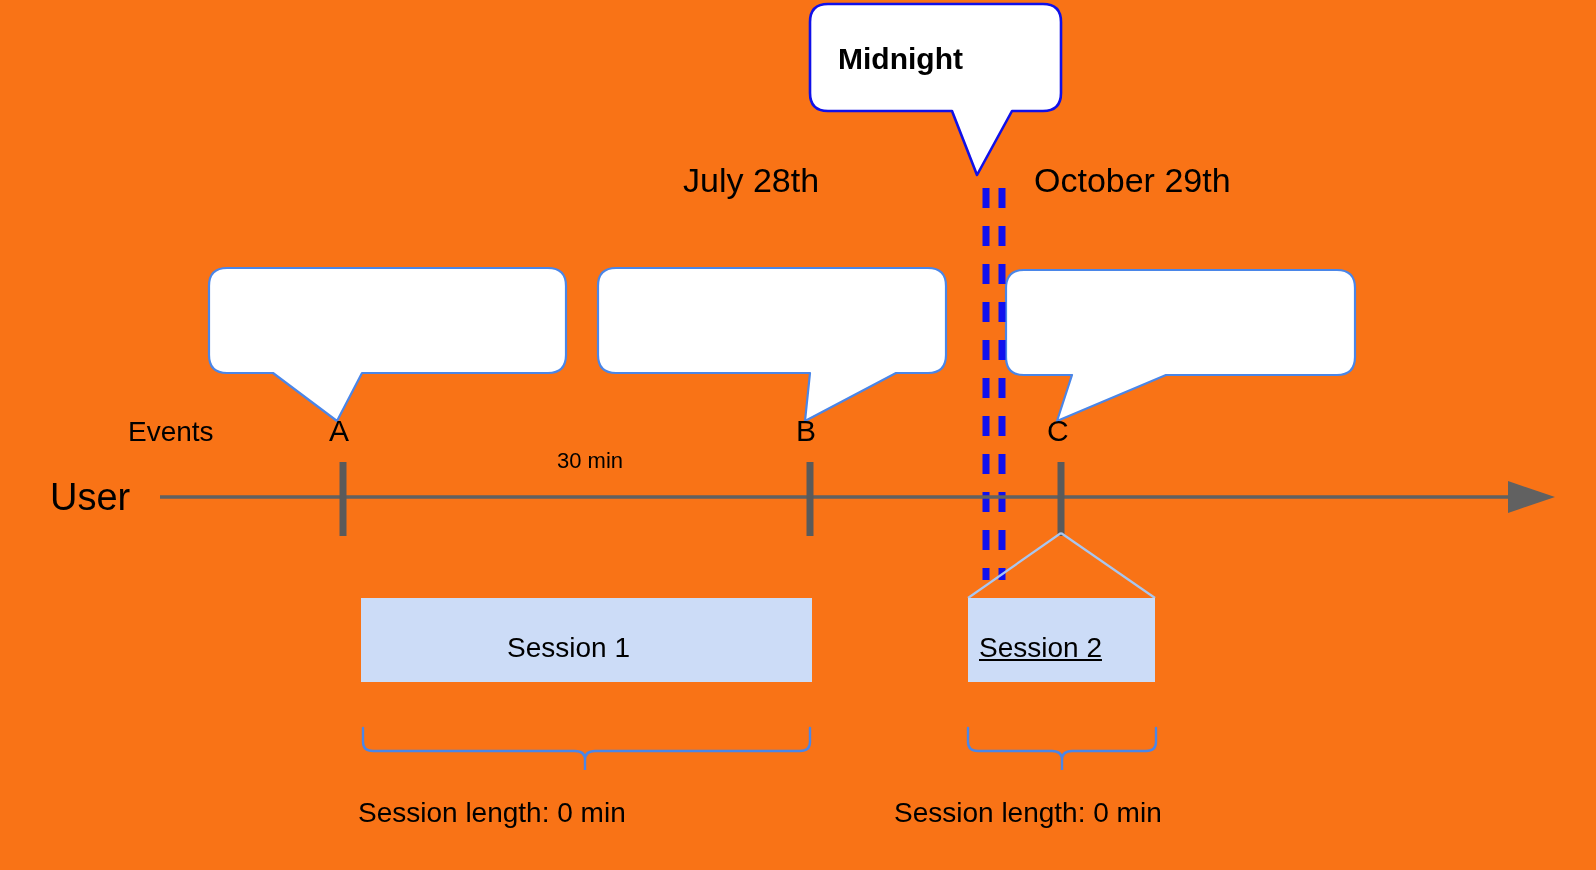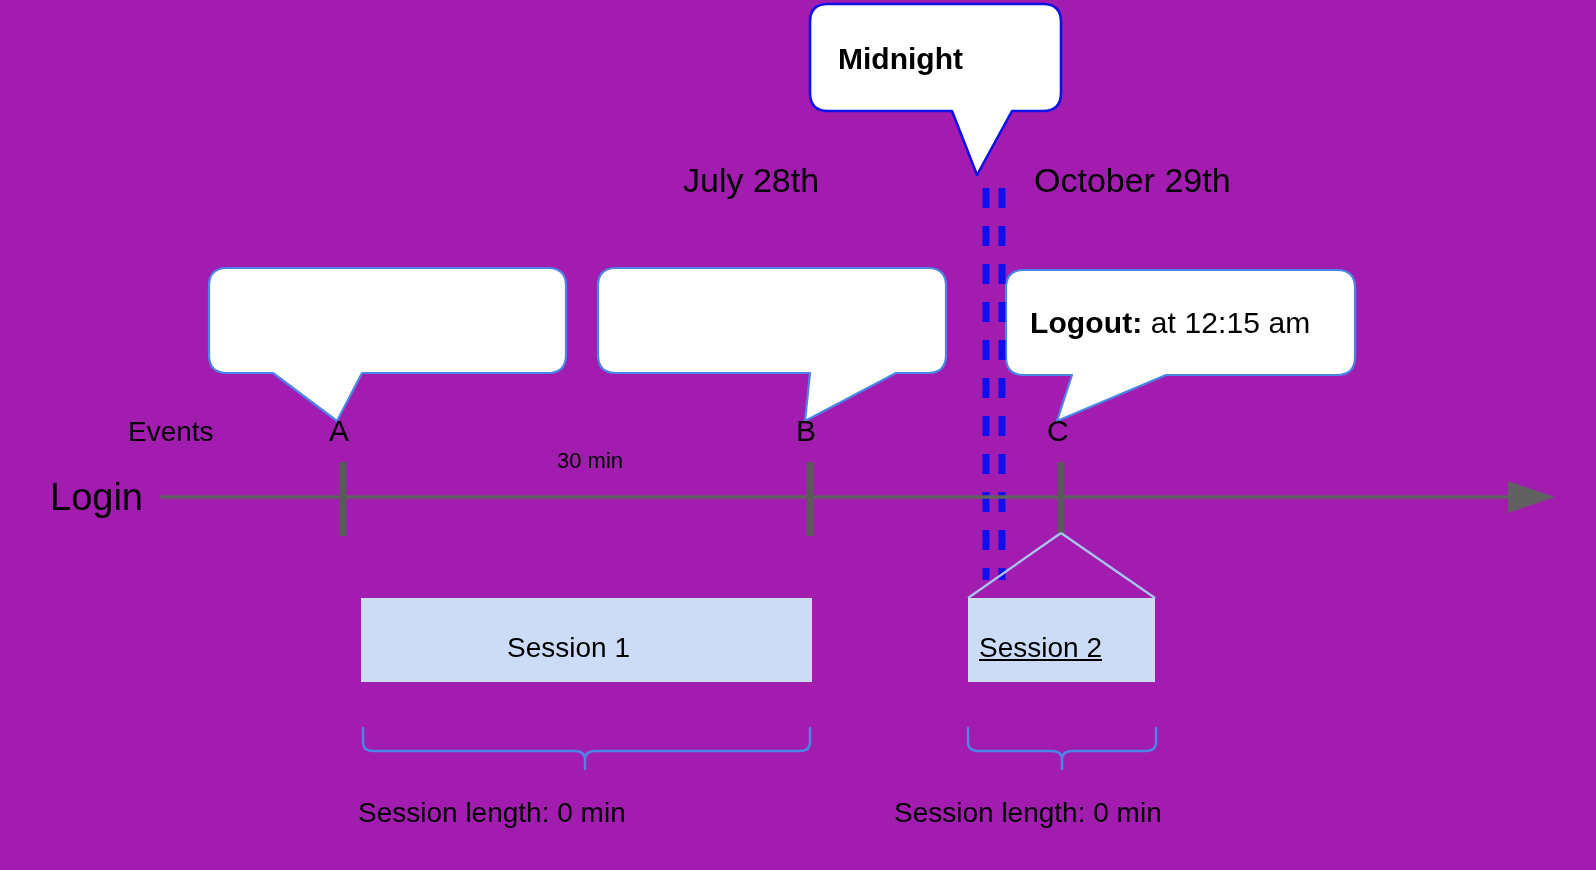--- a/index.html
+++ b/index.html
@@ -8,21 +8,21 @@
     background: #ffffff;
   }
   body {
     font-family: "Liberation Sans", sans-serif;
     color: #000000;
   }
   #stage {
     position: relative;
     width: 1596px;
     height: 870px;
-    background: #a21caf;
+    background: #f97316;
     overflow: hidden;
   }
   #vector-layer {
     position: absolute;
     left: 0;
     top: 0;
     width: 1596px;
     height: 870px;
   }
   .lbl {
@@ -190,35 +190,32 @@
   </svg>
 
   <div class="lbl callout-text-mid" style="left:838px; top:44px;">Midnight</div>
 
   <div class="lbl date-label" style="left:683px; top:163px;">July 28th</div>
 
   <div class="lbl date-label" style="left:1034px; top:163px;">October 29th</div>
 
 
 
-  <div class="lbl callout-text" style="left:1030px; top:308px;">
-    <b>Logout:</b><span> at 12:15 am</span>
-  </div>
 
   <div class="lbl events-label" style="left:128px; top:418px;">Events</div>
 
   <div class="lbl event-letter" style="left:329px; top:416px;">A</div>
 
   <div class="lbl event-letter" style="left:796px; top:416px;">B</div>
 
   <div class="lbl event-letter" style="left:1047px; top:416px;">C</div>
 
   <div class="lbl duration-label" style="left:557px; top:450px;">30 min</div>
 
-  <div class="lbl user-label" style="left:50px; top:478px;">Login</div>
+  <div class="lbl user-label" style="left:50px; top:478px;">User</div>
 
   <div class="lbl session-box-label" style="left:507px; top:626px;">Session 1</div>
 
   <div class="lbl session-box-label" style="left:979px; top:626px;text-decoration:underline;">Session 2</div>
 
   <div class="lbl session-length-label" style="left:358px; top:799px;">Session length: 0 min</div>
 
   <div class="lbl session-length-label" style="left:894px; top:799px;">Session length: 0 min</div>
 
 </div>

